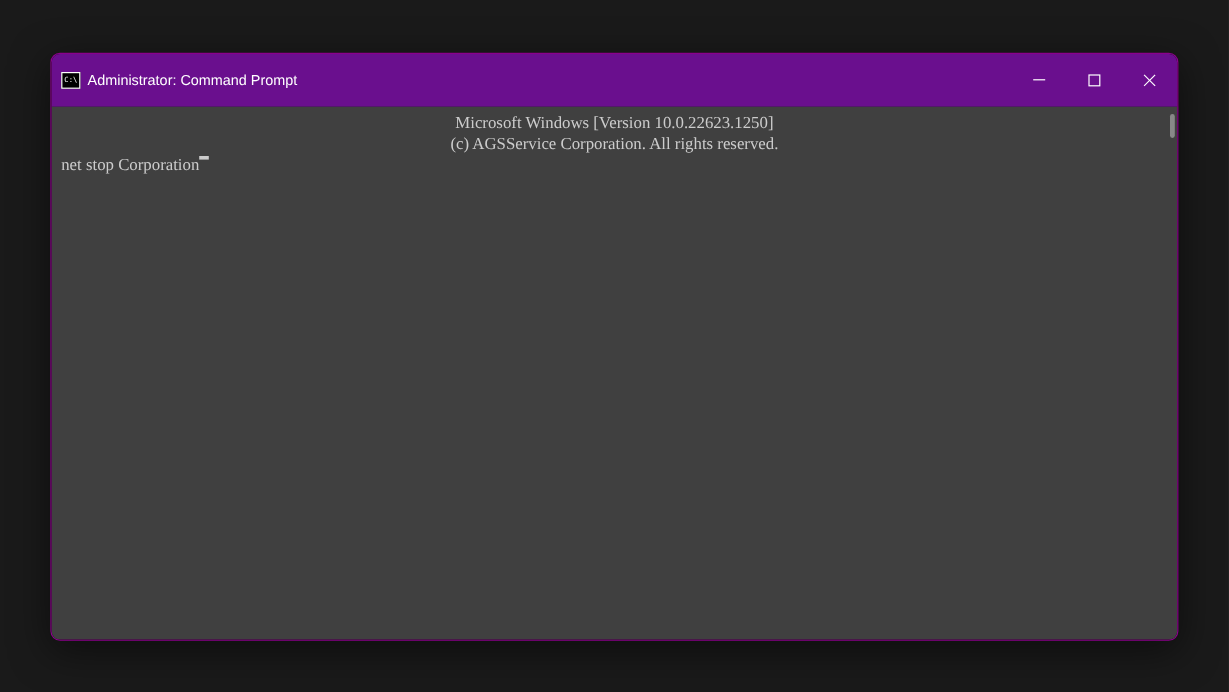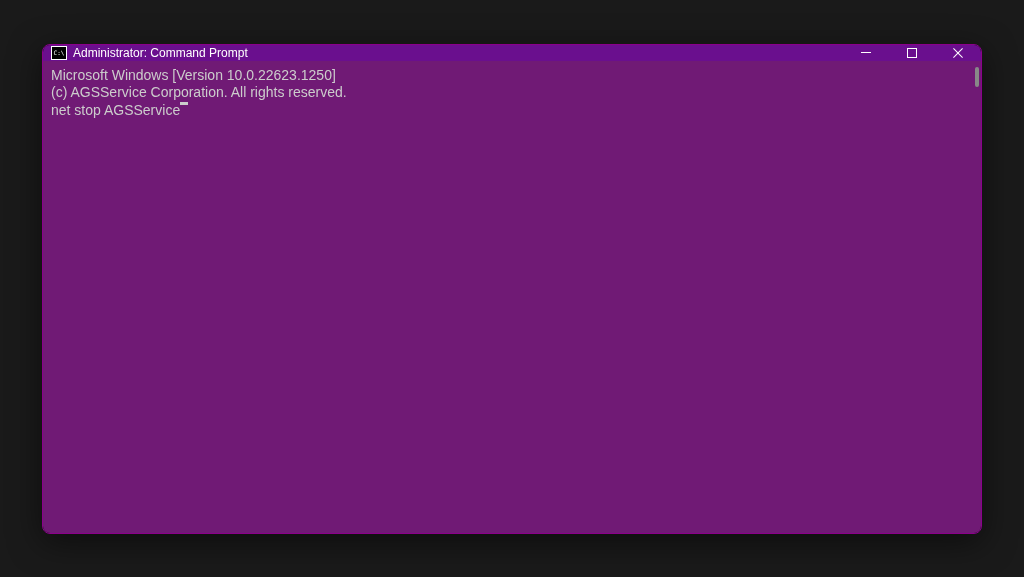--- a/index.html
+++ b/index.html
@@ -25,21 +25,21 @@
       background: #0c0c0c;
       border: 1px solid #8b008b;
       border-radius: 8px;
       overflow: hidden;
       display: flex;
       flex-direction: column;
       box-shadow: 0 8px 32px rgba(0,0,0,0.5);
     }
 
     .titlebar {
-      height: 16px;
+      height: 44px;
       background: #6a0f8e;
       display: flex;
       align-items: center;
       justify-content: space-between;
       padding-left: 8px;
       user-select: none;
       gap: 11px;
     }
 
     .titlebar-left {
@@ -120,28 +120,29 @@
     .close-x::before {
       transform: translate(-50%, -50%) rotate(45deg);
     }
 
     .close-x::after {
       transform: translate(-50%, -50%) rotate(-45deg);
     }
 
     .terminal-body {
       flex: 1;
-      background: #701a75;
+      background: #404040;
       padding: 6px 8px;
-      font-family: Liberation Sans, sans-serif;
+      font-family: Liberation Serif, serif;
       font-size: 14px;
       line-height: 1.25;
       color: #cccccc;
       overflow: hidden;
       position: relative;
+      text-align: center;
     }
 
     .terminal-line {
       white-space: pre;
     }
 
     .prompt-line {
       white-space: pre;
       display: flex;
     }
@@ -190,17 +191,17 @@
       <div class="control-btn close">
         <div class="close-x"></div>
       </div>
     </div>
   </div>
   <div class="terminal-body">
     <div class="terminal-line">Microsoft Windows [Version 10.0.22623.1250]</div>
     <div class="terminal-line">(c) AGSService Corporation. All rights reserved.</div>
     <div class="terminal-line"></div>
     <div class="prompt-line">
-      <span>net stop AGSService</span><span class="cursor"></span>
+      <span>net stop Corporation</span><span class="cursor"></span>
     </div>
     <div class="scrollbar-track"></div>
   </div>
 </div>
 
 </body></html>

